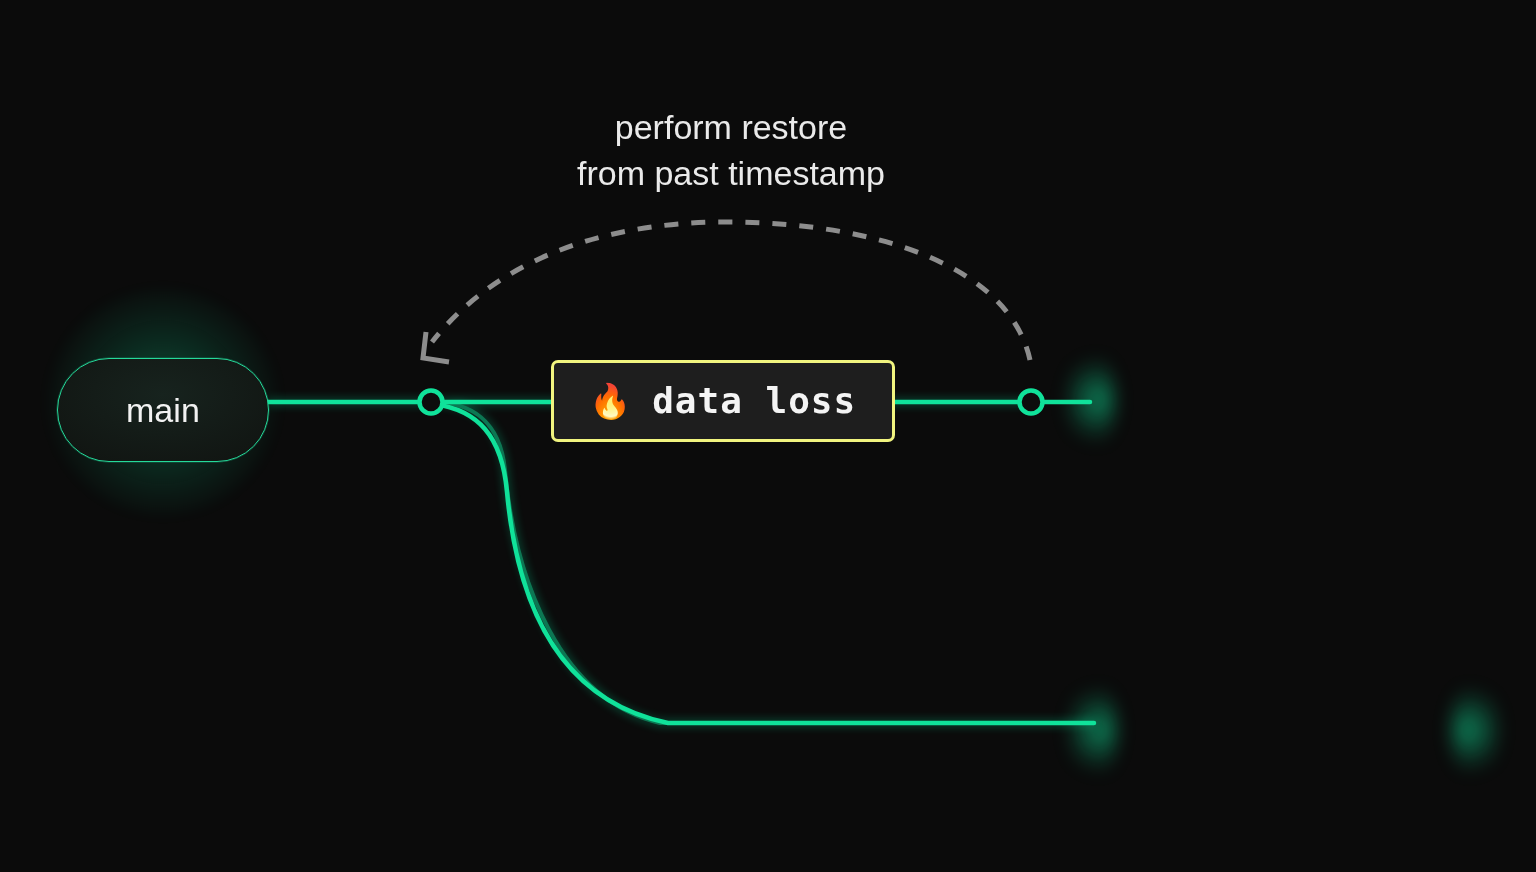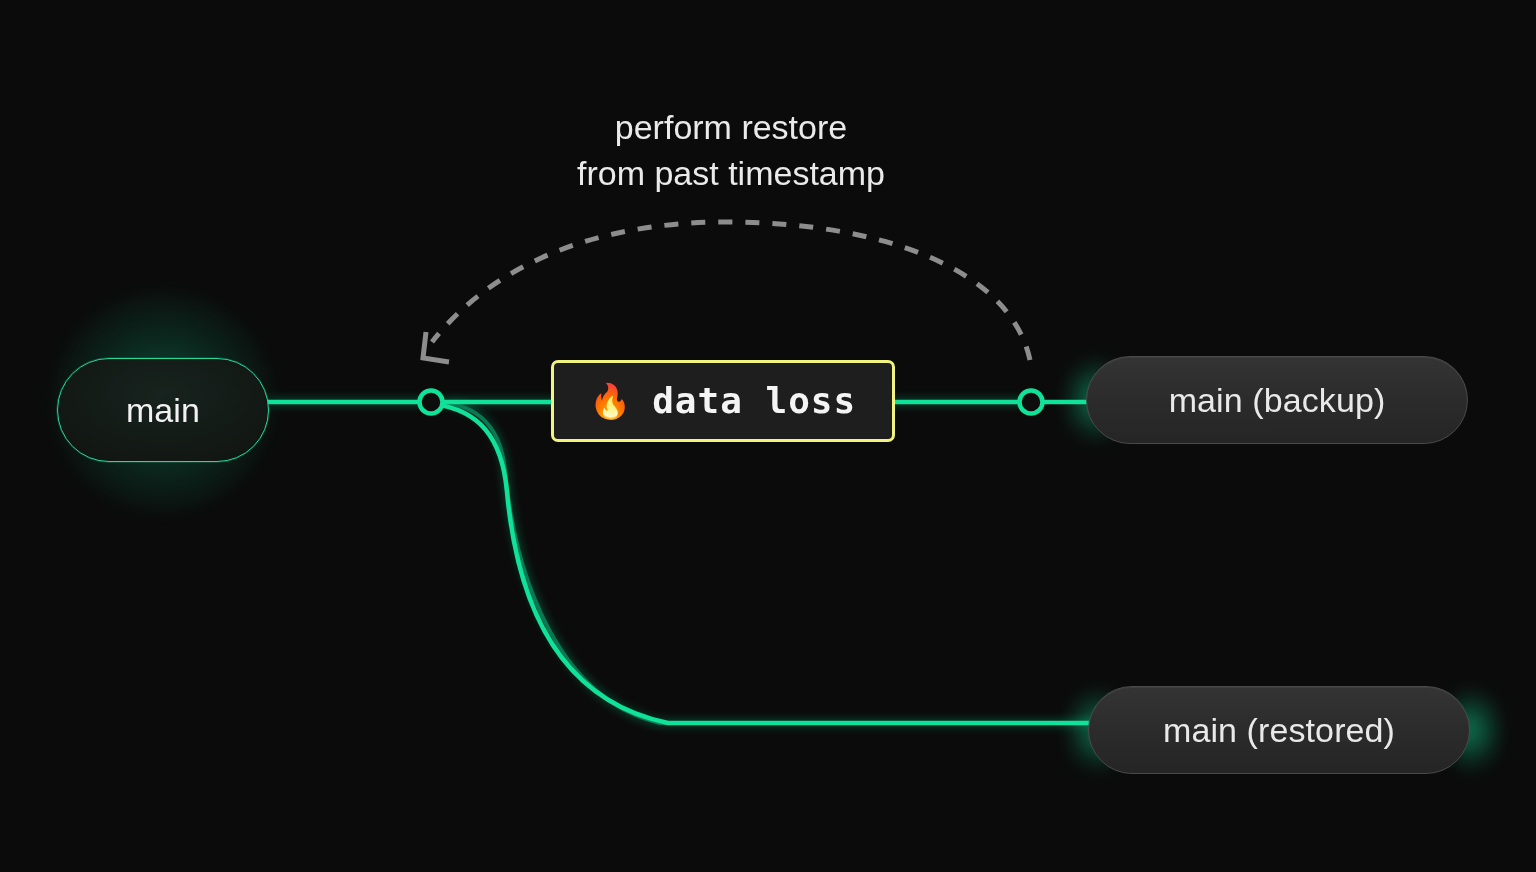--- a/index.html
+++ b/index.html
@@ -207,26 +207,20 @@
 
   <div class="caption">
     <span class="caption-line">perform restore</span>
     <span class="caption-line">from past timestamp</span>
   </div>
 
   <div class="node node-main">
     <span class="node-label">main</span>
   </div>
 
-  <div class="node node-gray node-backup">
-    <span class="node-label">main (backup)</span>
-  </div>
-
-  <div class="node node-gray node-restored">
-    <span class="node-label">main (restored)</span>
-  </div>
+
 
   <div class="loss-box">
     <span class="loss-emoji">🔥</span>
     <span class="loss-text">data loss</span>
   </div>
 
 </div>
 
 </body></html>

